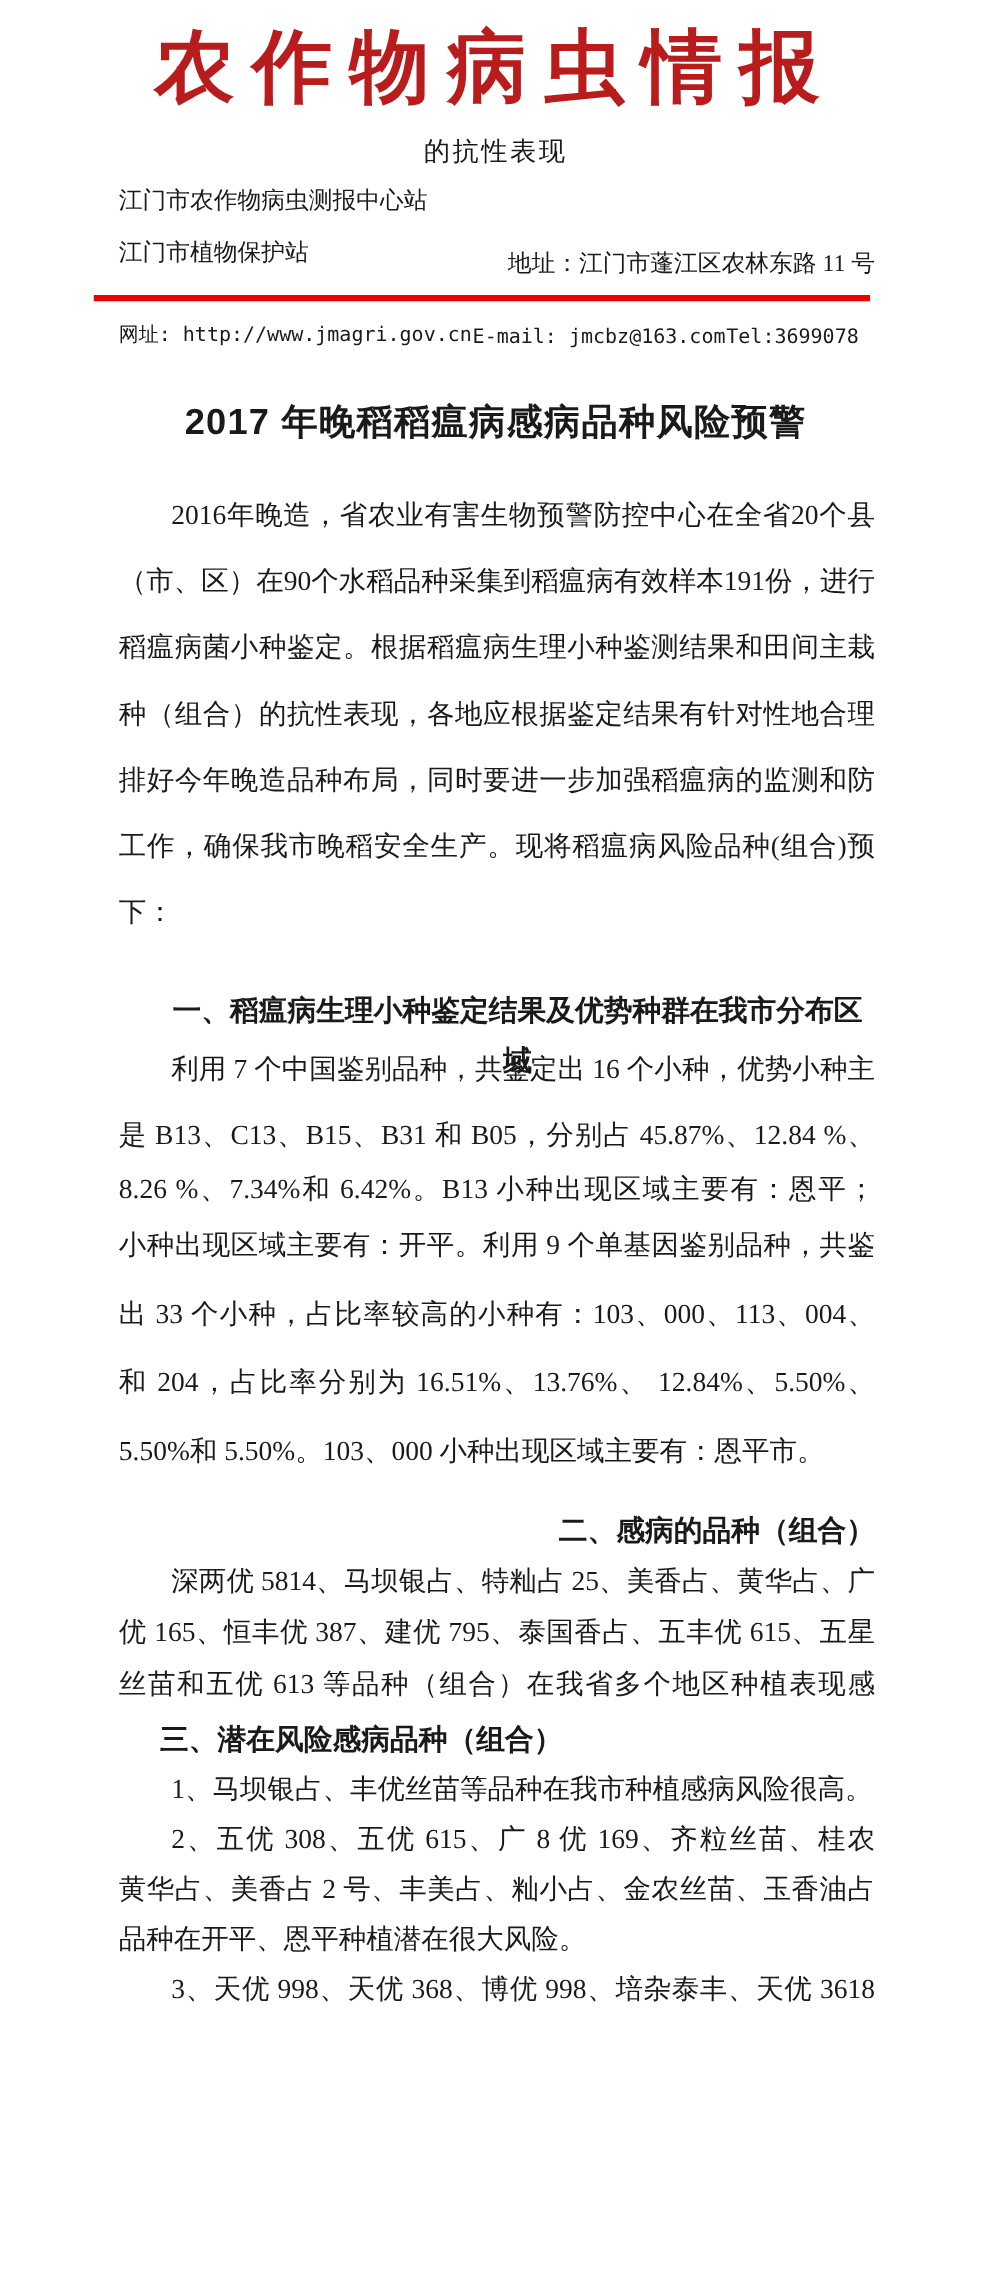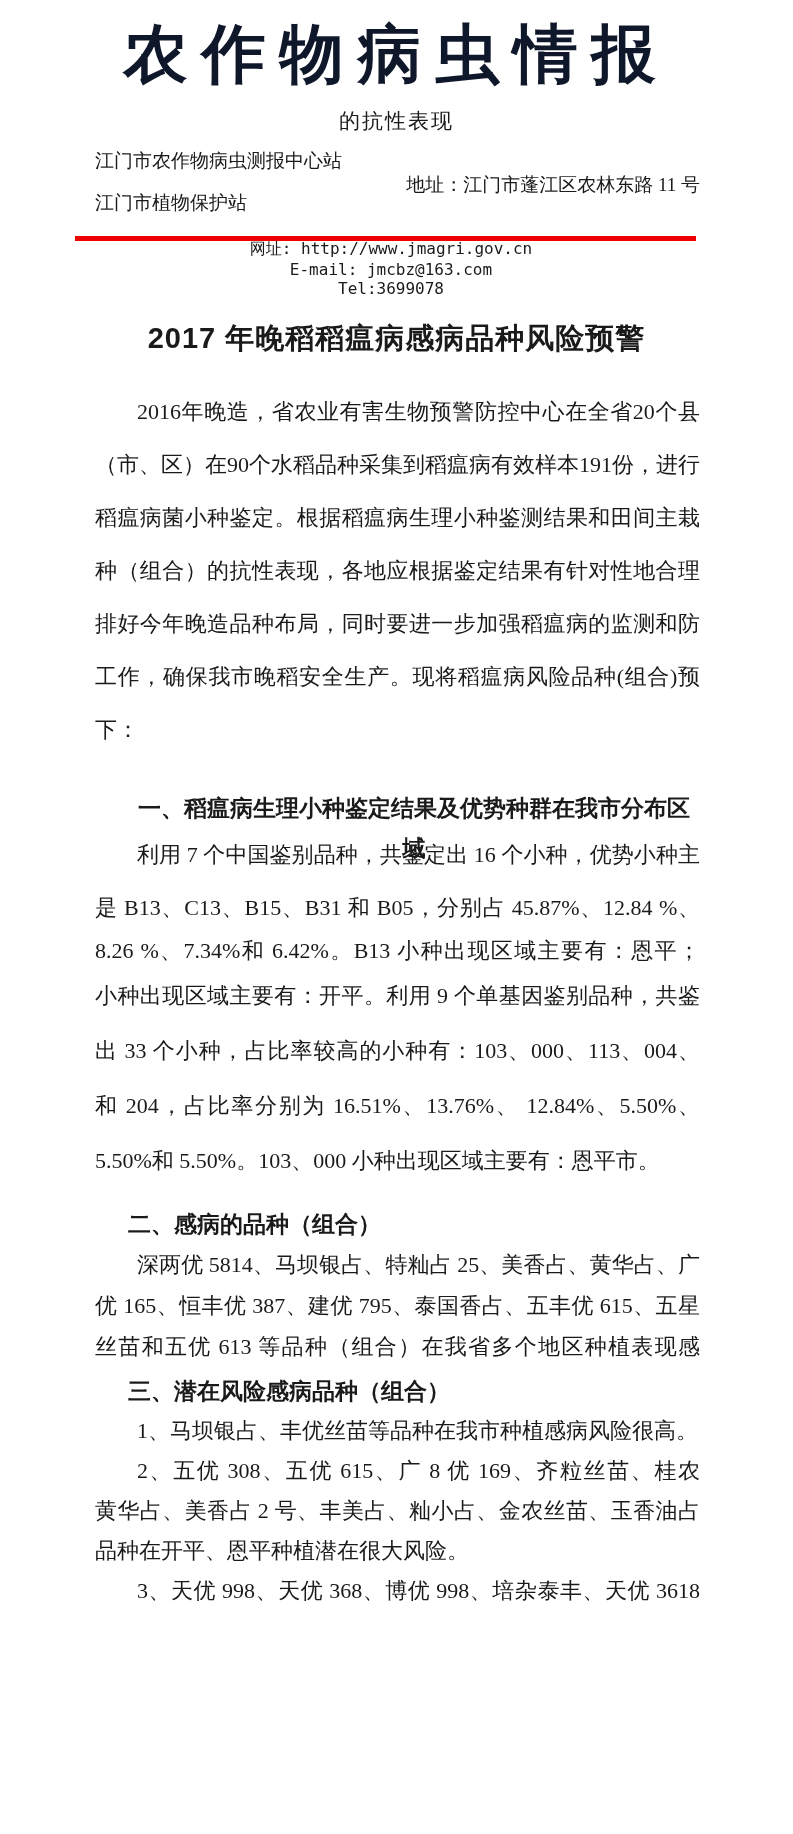--- a/index.html
+++ b/index.html
@@ -11,30 +11,30 @@
   .center { text-align:center; }
   .masthead {
     margin-top:8px; height:92px; line-height:92px;
     font-size:64px; font-weight:bold; letter-spacing:14px;
     font-family:"DejaVu Serif", serif;
   }
   .issue { margin-top:4px; height:34px; line-height:34px; font-size:21px; letter-spacing:2px; }
   .pubdate { height:34px; line-height:34px; font-size:21px; }
   .org-row {
     margin:2px 93px 0 95px; width:605px;
-    display:flex; justify-content:space-between; align-items:flex-start;
+    display:flex; justify-content:space-between; align-items:flex-end;
   }
   .org-col { display:flex; flex-direction:column; }
   .org-line { height:42px; line-height:42px; font-size:19px; }
   .address { font-size:19px;margin-top:32px; }
   .rule { margin-left:75px; margin-top:12px; width:621px; height:5px; }
   .info-row {
     margin:17px 0 0 95px; width:592px; height:20px;
-    display:flex; justify-content:center; align-items:center;
-    font-size:16px; font-family:"DejaVu Sans Mono", monospace;flex-direction:column;
+    display:flex; justify-content:space-between; align-items:center;
+    font-size:16px; font-family:"DejaVu Sans Mono", monospace;
   }
   .doc-title {
     margin-top:40px; height:40px; line-height:40px;
     font-size:29px; font-weight:bold; letter-spacing:1px;
     font-family:"Liberation Sans", sans-serif;
   }
   .body-text { margin-left:95px; width:605px; font-size:22px; }
   .intro { margin-top:27px; }
   .ln { text-align:justify; overflow:hidden; }
   .just { text-align-last:justify; }
@@ -44,29 +44,29 @@
   .ln41 { height:41px; line-height:41px; }
   .ln40 { height:40px; line-height:40px; }
   .ind { text-indent:42px; }
   .sec-heading {
     margin-left:95px; width:605px; height:40px; line-height:40px;
     padding-left:33px; box-sizing:border-box;
     font-size:23px; font-weight:bold;
     font-family:"Liberation Sans", sans-serif;
   }
   .h1m { margin-top:32px;text-align:center; }
-  .h2m { margin-top:16px; }
+  .h2m { margin-top:16px;text-align:right; }
   .h3m { margin-top:4px; }
 </style>
 </head>
 <body>
 
 <div class="page">
 
-  <div class="masthead center" style="color: #0f172a;">农作物病虫情报</div>
+  <div class="masthead center" style="color: #b91c1c;">农作物病虫情报</div>
 
   <div class="issue center">的抗性表现</div>
 
 
   <div class="org-row">
     <div class="org-col">
       <div class="org-line">江门市农作物病虫测报中心站</div>
       <div class="org-line">江门市植物保护站</div>
     </div>
     <div class="address">地址：江门市蓬江区农林东路 11 号</div>

